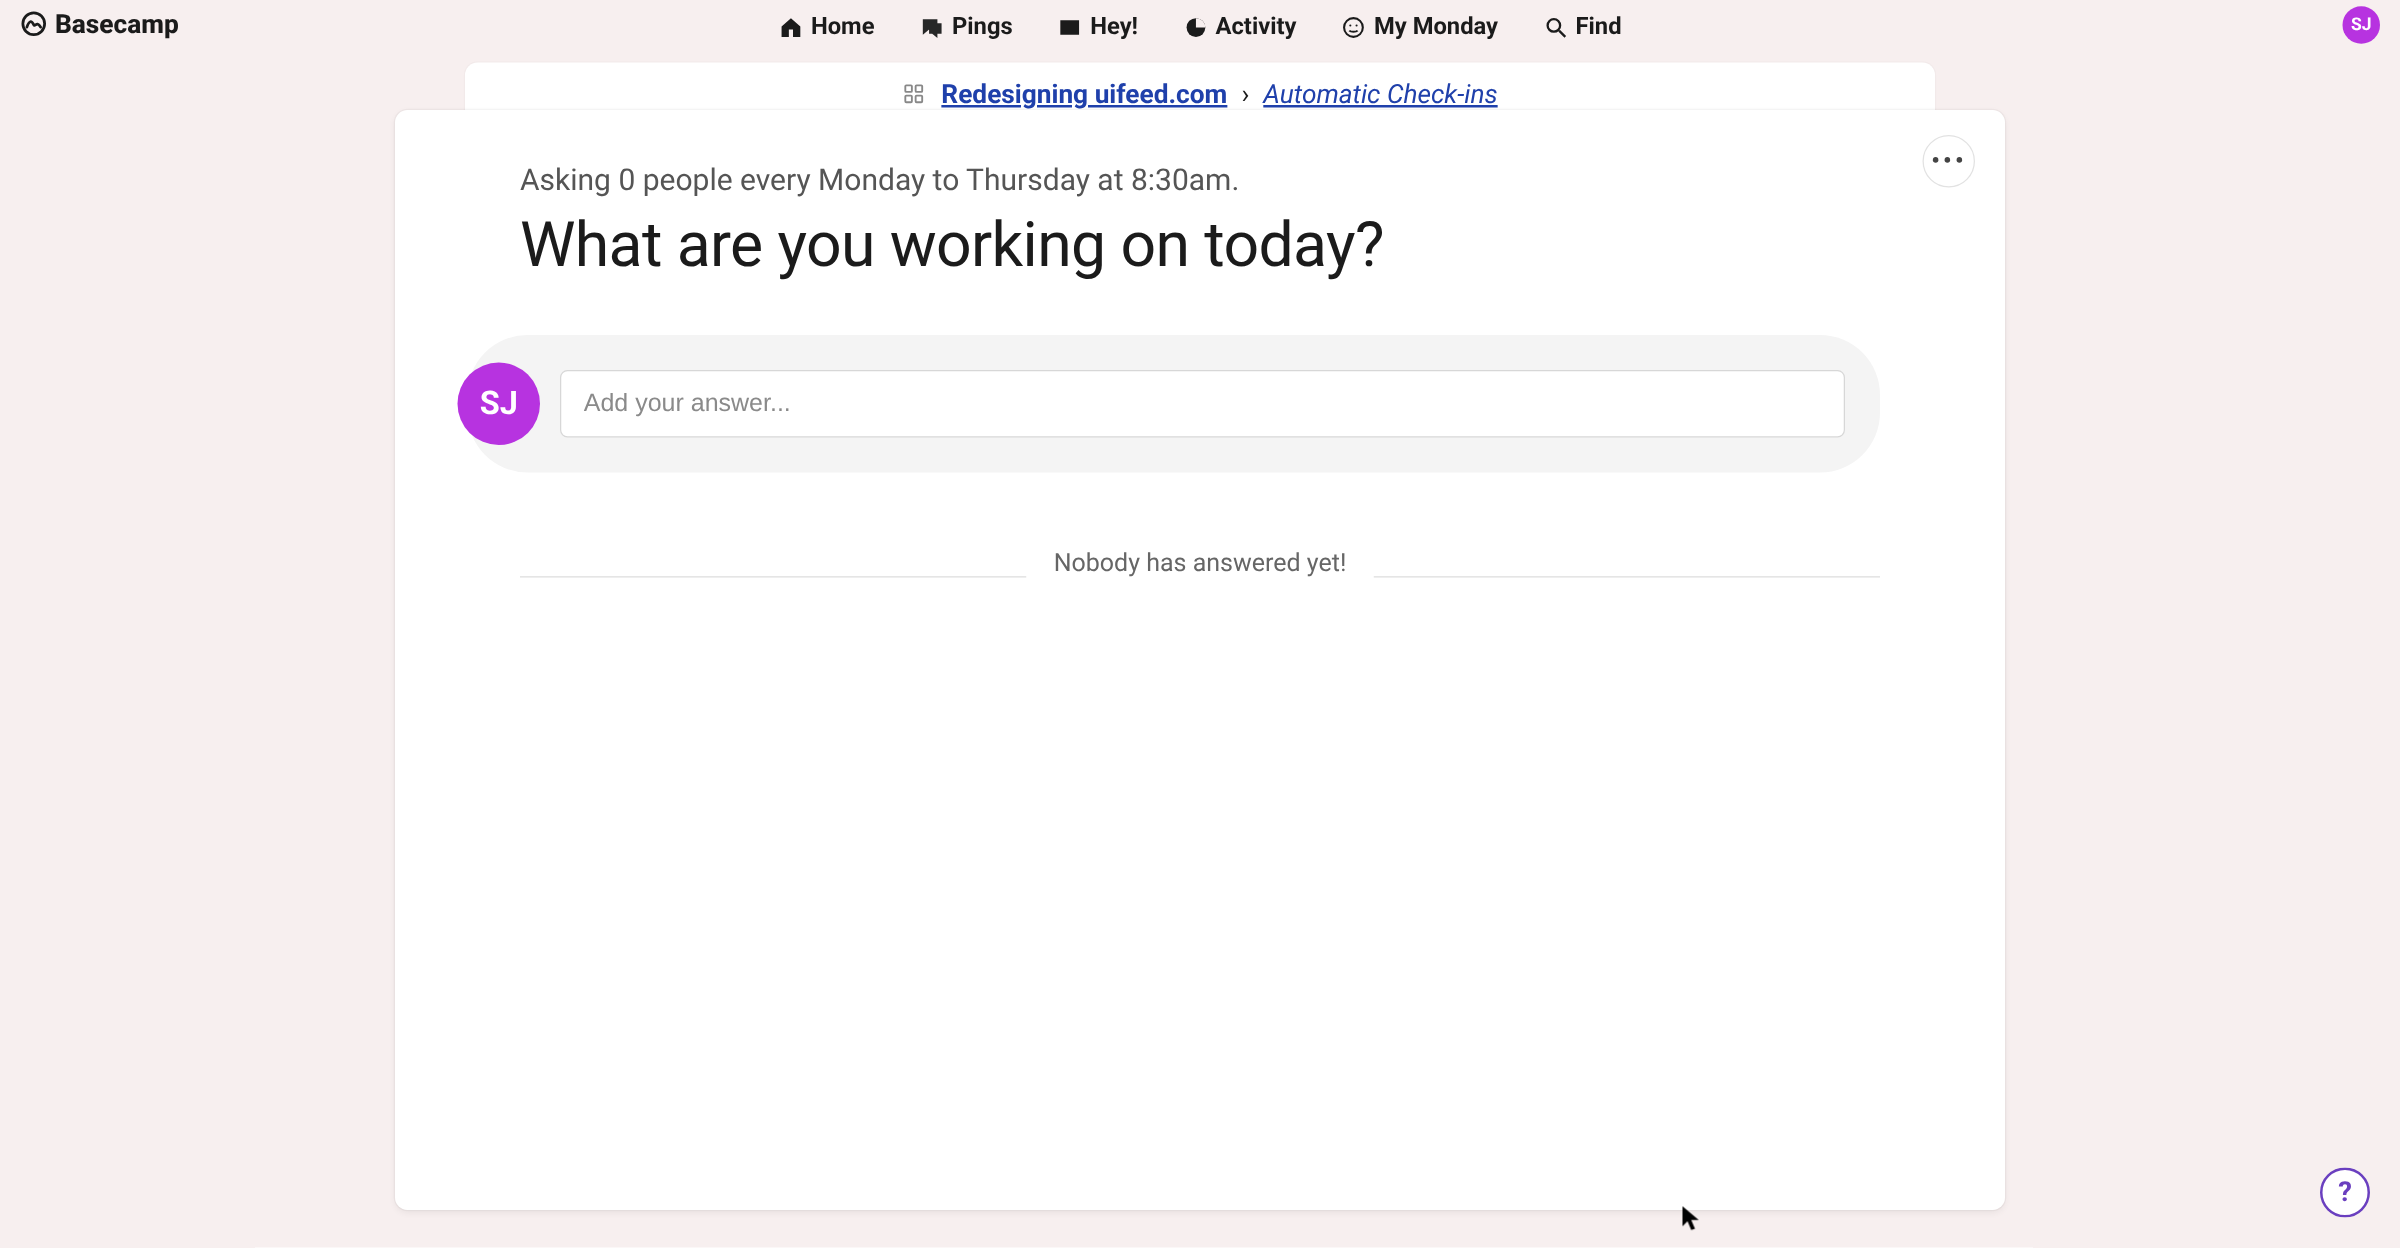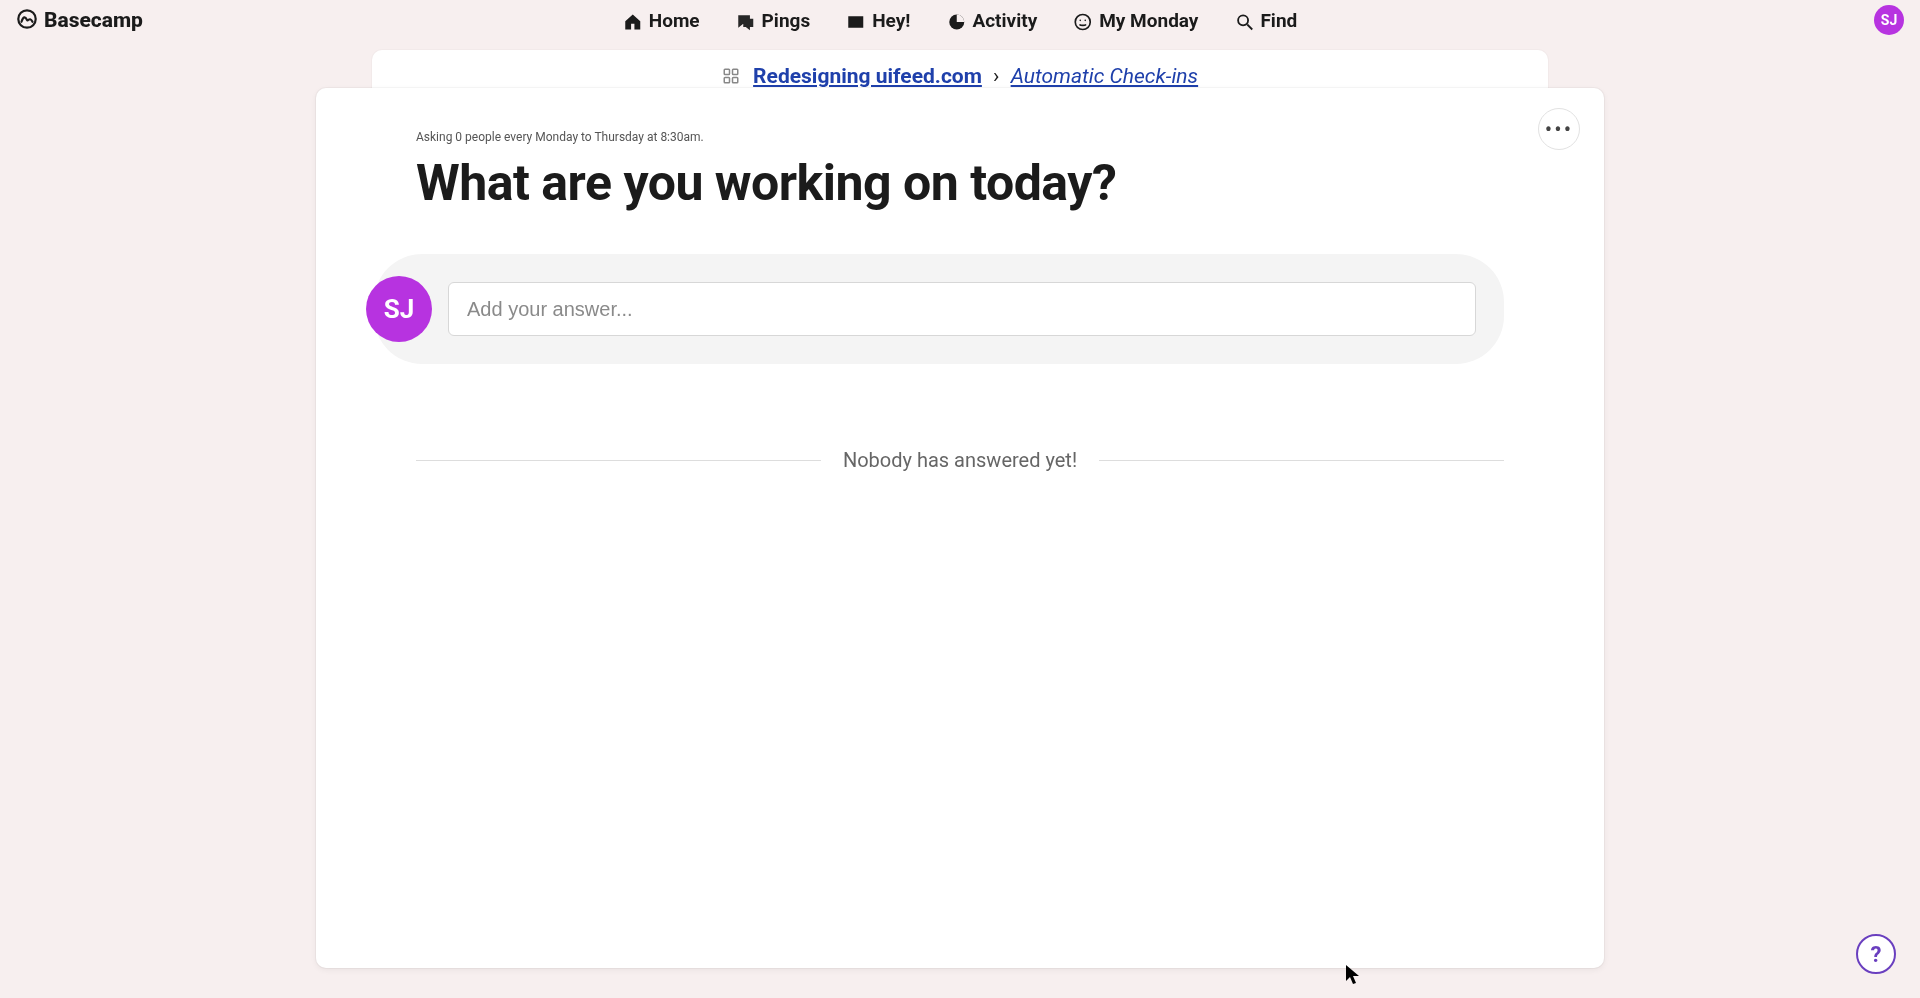--- a/index.html
+++ b/index.html
@@ -93,24 +93,24 @@
       width: 42px; height: 42px;
       border-radius: 50%;
       border: 1px solid #e2e2e2;
       background: #fff;
       display:flex; align-items:center; justify-content:center;
       cursor: pointer;
       color:#444;
       font-size: 22px;
       letter-spacing: 2px;
     }
-    .schedule-line { color:#555; font-size:12px; margin-bottom:10px; margin-top: 4px;}
+    .schedule-line { color:#555; font-size:24px; margin-bottom:10px; margin-top: 4px;}
     .question {
       font-size: 50px;
-      font-weight: 700;
+      font-weight: 400;
       color:#1b1b1b;
       letter-spacing: -0.5px;
       margin-bottom: 42px;
     }
     .answer-row {
       display:flex;
       align-items: center;
       gap: 16px;
       background: #f4f4f4;
       border-radius: 48px;
@@ -131,22 +131,22 @@
       height: 54px;
       border: 1px solid #d7d7d7;
       border-radius: 6px;
       background:#fff;
       font-size: 20px;
       padding: 4px 18px;
       color:#333;
     }
     .answer-input::placeholder { color:#8a8a8a; }
     .divider-wrap {
-      margin-top: 84px;
-      display:flex; align-items:center; gap: 22px;
+      margin-top: 60px;
+      display:flex; align-items:flex-end; gap: 22px;
       color:#666;
     }
     .hr { flex:1; height:1px; background:#ddd; }
     .divider-text { font-size:20px; color:#666; }
     
     .help-btn {
       position: fixed;
       right: 24px; bottom: 24px;
       width: 40px; height:40px; border-radius:50%;
       border: 2px solid #6a3fbf;

